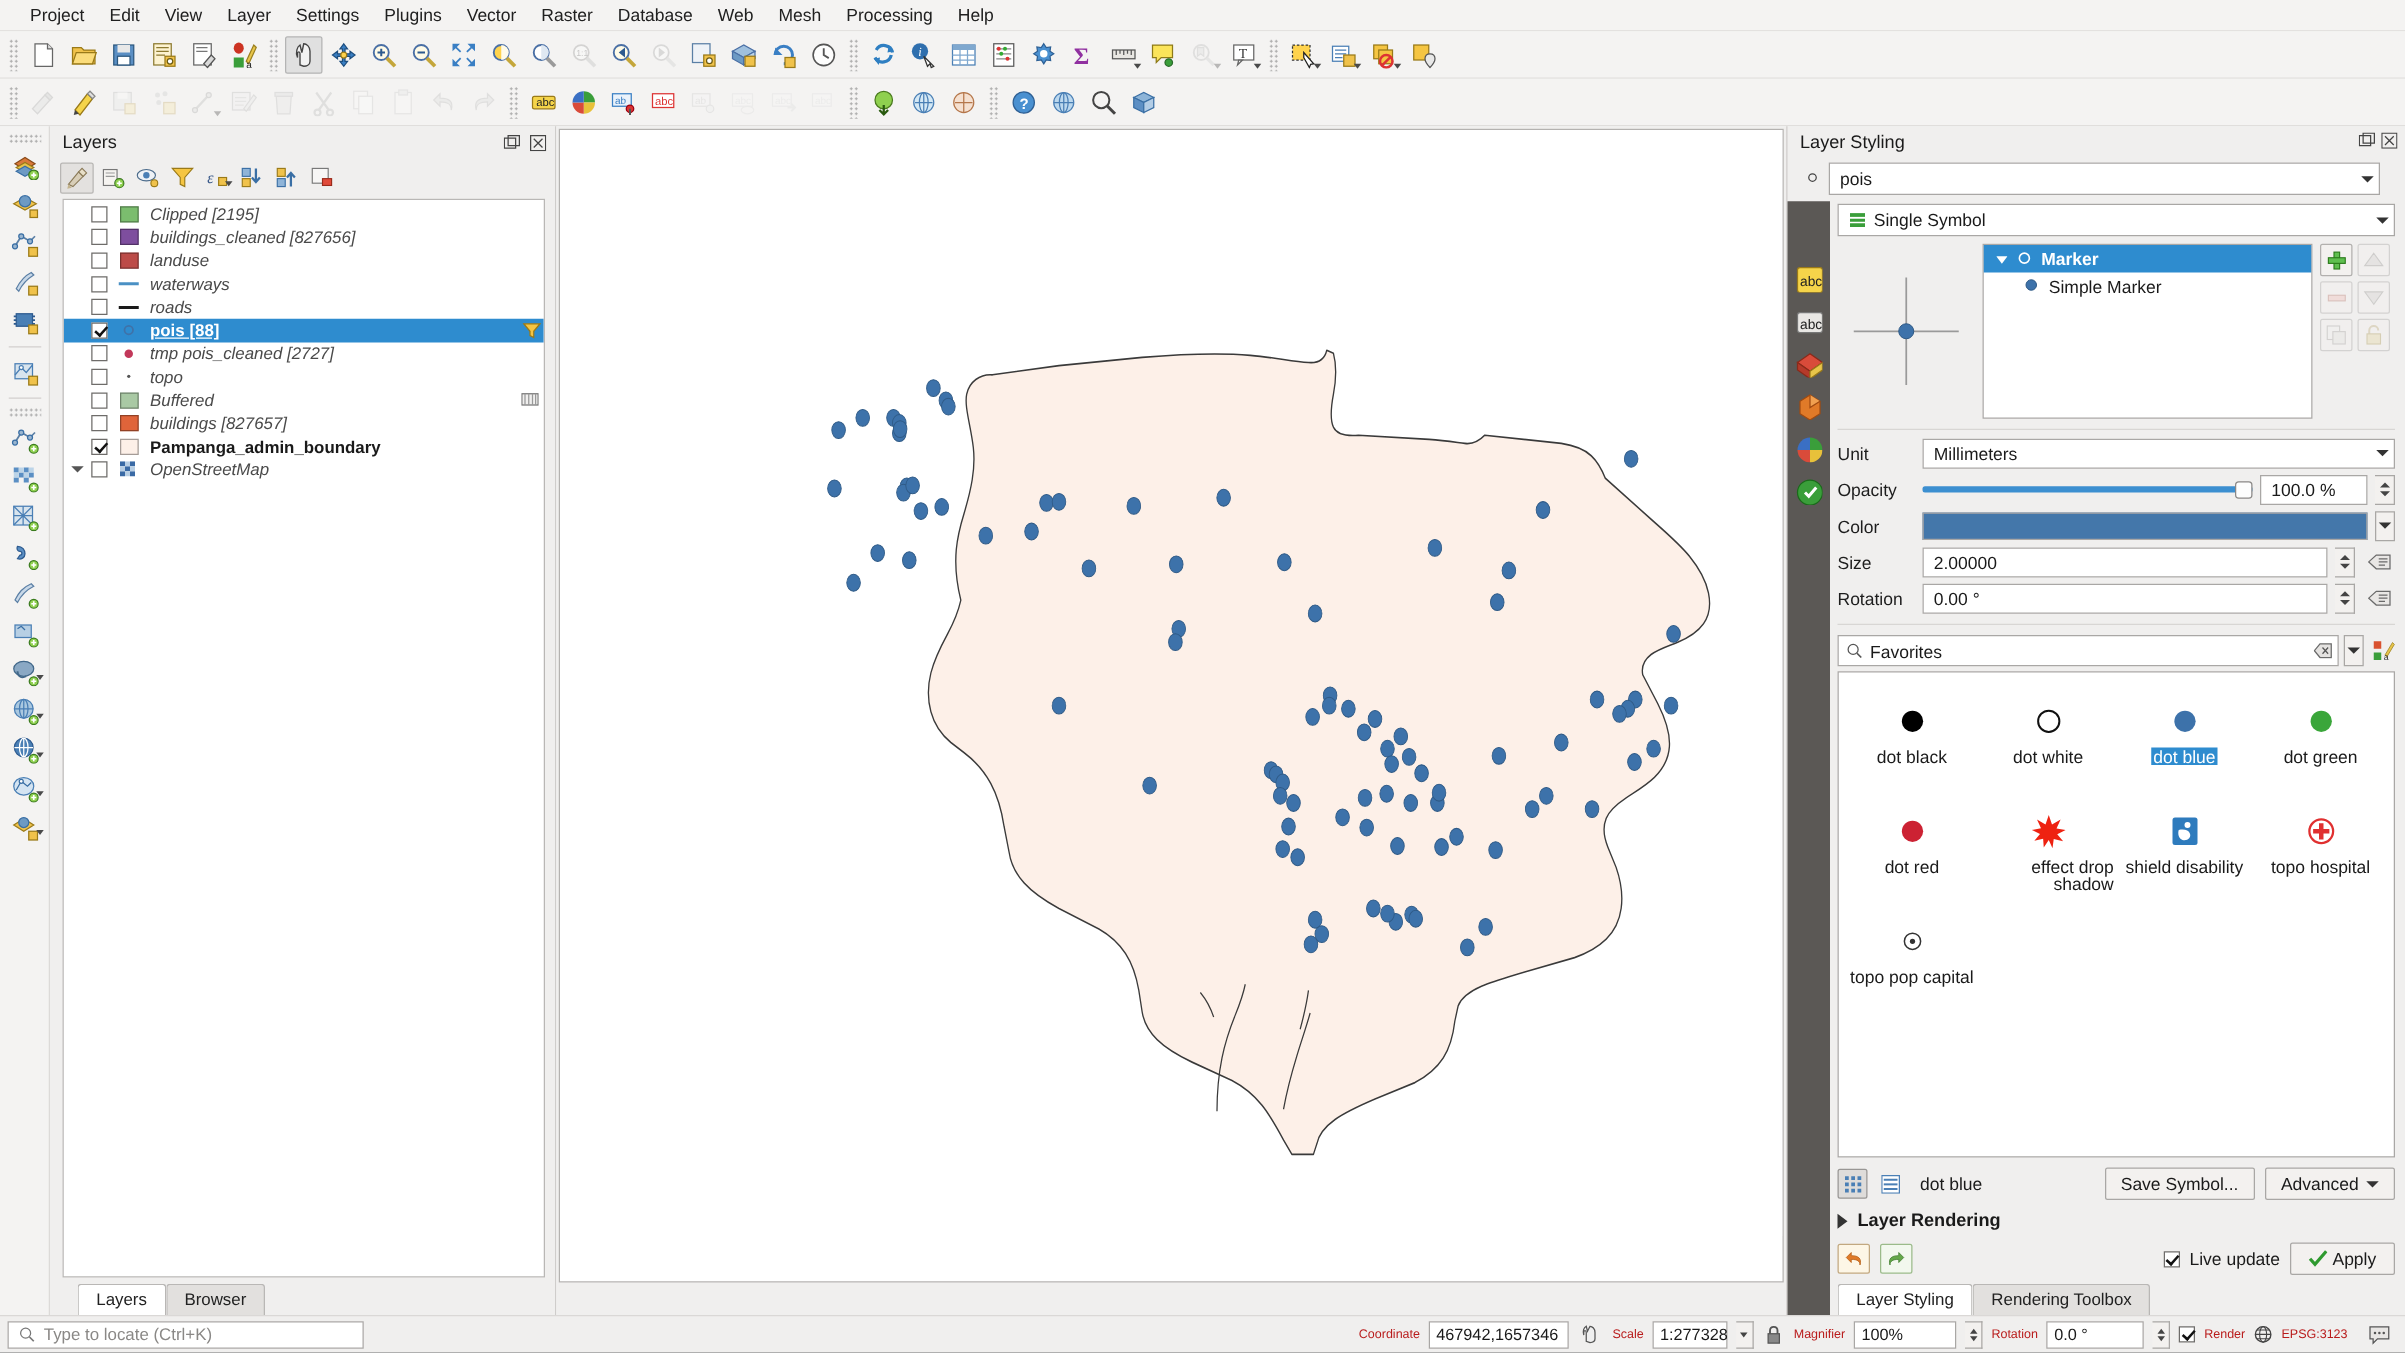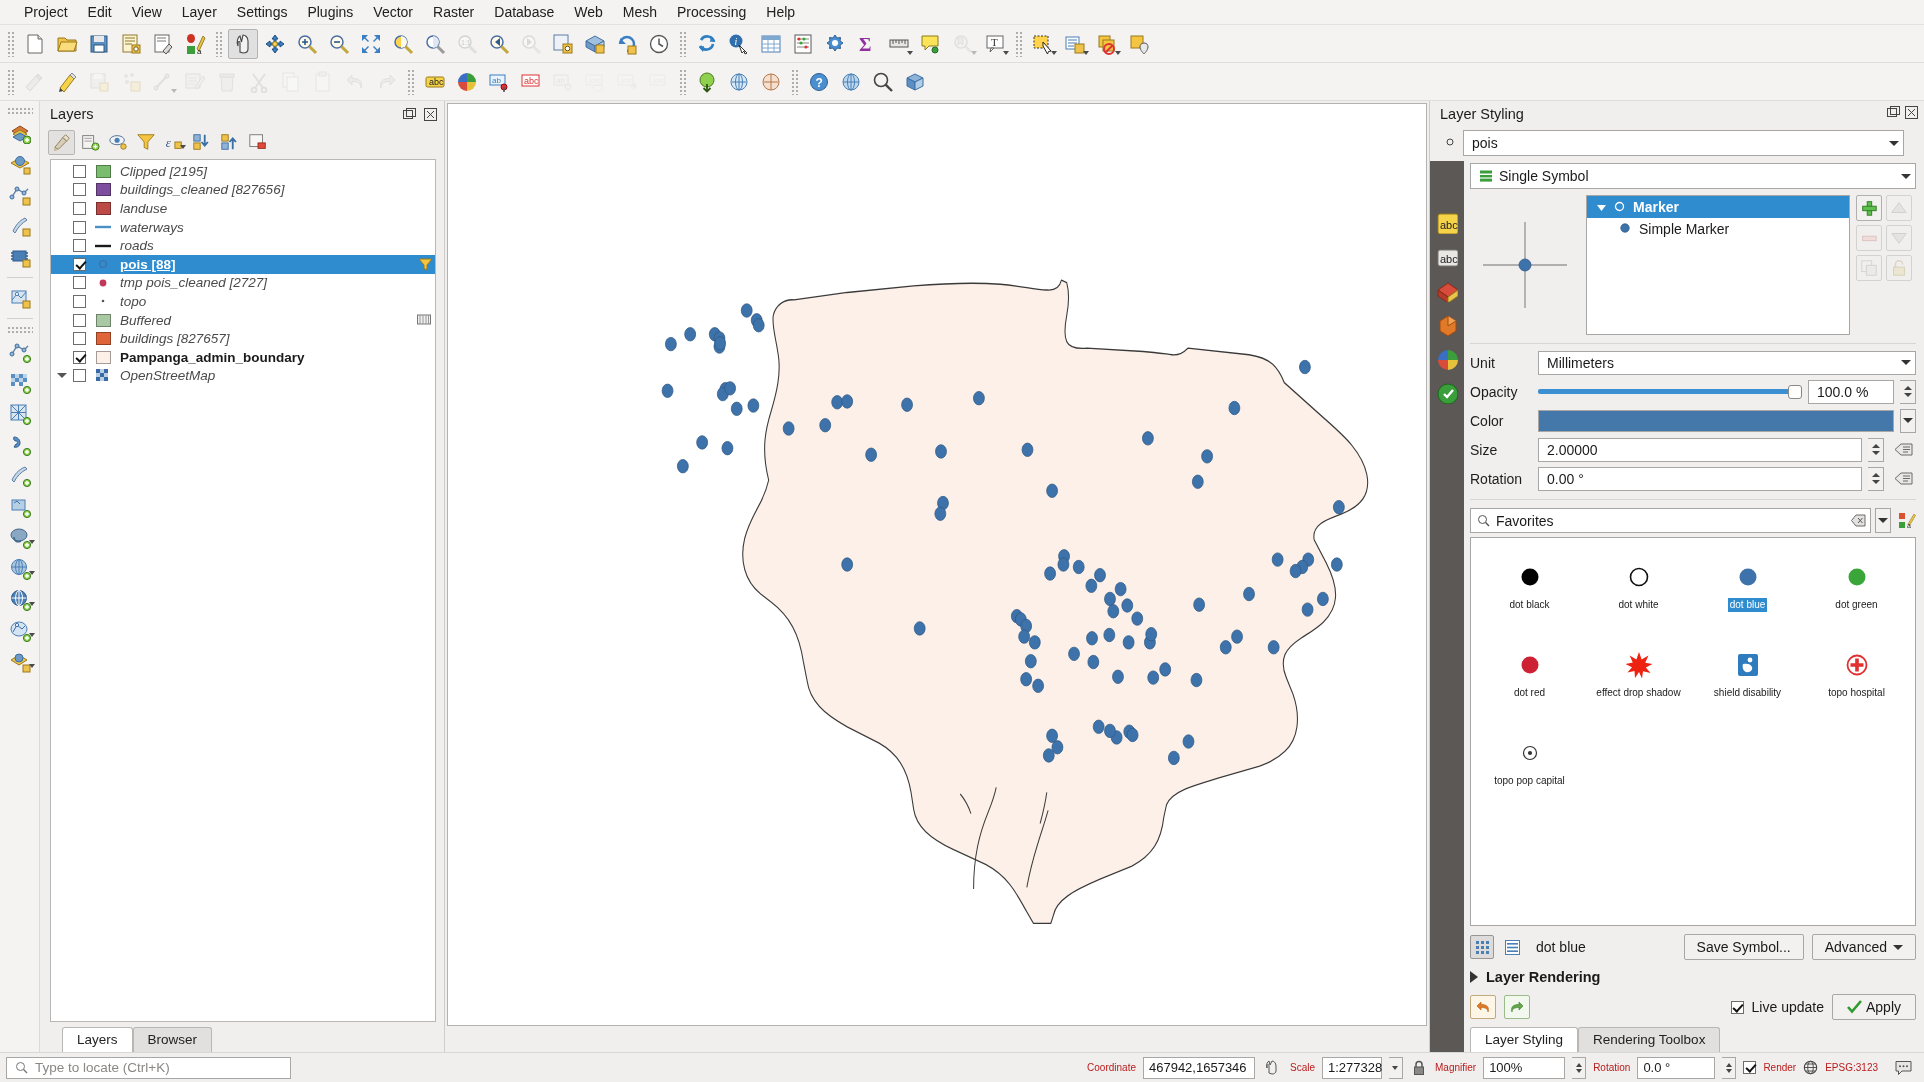--- a/index.html
+++ b/index.html
@@ -148,21 +148,21 @@
   .ddbtn { width:16px; height:24px; border:1px solid #a9a7a5; background:#f3f1ef;
            display:flex; align-items:center; justify-content:center; flex:0 0 16px; }
   .dataDef { width:26px; height:24px; display:flex; align-items:center; justify-content:center; flex:0 0 26px; }
   .search-row { display:flex; align-items:center; gap:4px; margin:6px 0 4px 0; }
   .searchbox { flex:1; height:25px; background:#fff; border:1px solid #a9a7a5;
                display:flex; align-items:center; padding:0 4px 0 6px; gap:6px; font-size:14px; }
   .gallery { flex:1; border:1px solid #a9a7a5; background:#fff; display:grid;
              grid-template-columns:repeat(4,1fr); grid-auto-rows:88px; padding:8px 4px; overflow:hidden; min-height:0;}
   .gcell { display:flex; flex-direction:column; align-items:center; justify-content:flex-start; gap:4px; padding-top:14px;}
   .gcell .gicon { height:34px; display:flex; align-items:center; justify-content:center; }
-  .gcell .glabel { font-size:10px; text-align:right; line-height:14px; color:#1a1a1a; padding:0 2px;}
+  .gcell .glabel { font-size:14px; text-align:right; line-height:14px; color:#1a1a1a; padding:0 2px;}
   .gcell .glabel.sel { background:#2e8ccf; color:#fff; }
   .sym-footer { height:34px; display:flex; align-items:center; gap:6px; margin-top:4px; }
   .vbtn { width:24px; height:24px; border:1px solid #b2b0ae; background:#f3f1ef;
           display:flex; align-items:center; justify-content:center; border-radius:2px; }
   .vbtn.on { background:#dedcda; border-color:#989694; }
   .btn { height:26px; padding:0 12px; border:1px solid #a9a7a5; background:#f3f1ef;
          display:flex; align-items:center; font-size:14px; border-radius:2px; gap:6px; }
   .lr-row { height:26px; display:flex; align-items:center; gap:8px; }
   .lr-row .tri { width:0;height:0;border-top:6px solid transparent;border-bottom:6px solid transparent;border-left:8px solid #333; }
   .lr-row b { font-size:14.5px; }

